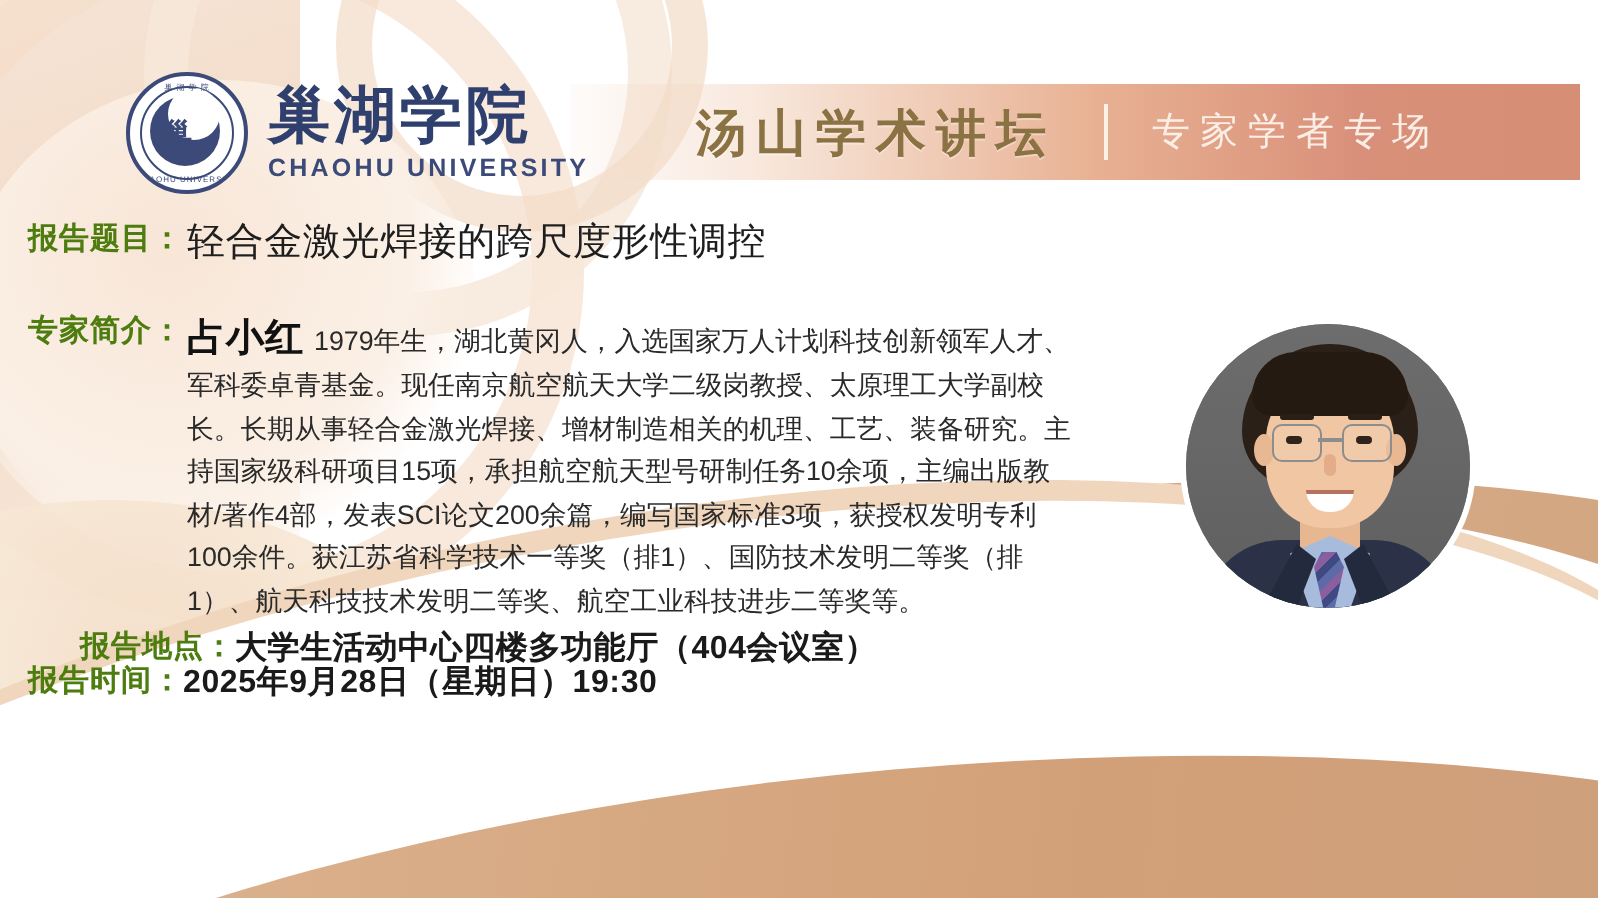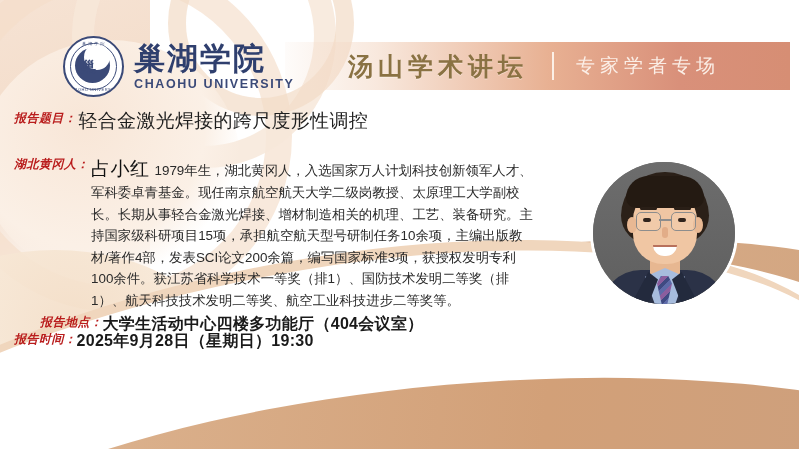--- a/index.html
+++ b/index.html
@@ -110,33 +110,33 @@
   .logo-txt{margin-left:10px;}
   .logo-cn{
     color:#2f3f6e;font-size:31px;font-weight:bold;letter-spacing:2px;line-height:1.05;
     font-family:"DejaVu Serif","Liberation Serif",serif;
   }
   .logo-en{
     color:#3b4a78;font-size:12.5px;font-weight:bold;letter-spacing:1.6px;margin-top:2px;
   }
 
   
-  .label{color:#b91c1c;font-size:12px;font-weight:bold;letter-spacing:.5px;font-style:italic;}
+  .label{color:#4d7c0f;font-size:15px;font-weight:bold;letter-spacing:.5px;}
   .row{position:absolute;display:flex;align-items:flex-start;}
 
   #row-title{left:14px;top:110px;}
   #row-title .val{
     color:#1e1e1e;font-size:19px;font-weight:normal;letter-spacing:.3px;margin-left:2px;
     position:relative;top:-2px;
   }
 
   #row-bio{left:14px;top:156px;width:540px;}
   #bio-body{margin-left:2px;width:442px;}
   .bio-name{
-    color:#111111;font-size:19px;font-weight:normal;letter-spacing:.5px;margin-right:5px;
+    color:#111111;font-size:19px;font-weight:bold;letter-spacing:.5px;margin-right:5px;
   }
   .bio-text{
     color:#2a2a2a;font-size:13.4px;line-height:21.5px;text-align:justify;
   }
 
   #row-time{left:14px;top:295px;margin-top:36px;}
   #row-place{left:14px;top:314px;margin-left:26px;}
   #row-host{left:14px;top:367px;}
   .info-val{color:#1a1a1a;font-size:16px;font-weight:bold;letter-spacing:.3px;}
 
@@ -290,21 +290,21 @@
     <div class="p-lapel-r"></div>
     <div class="p-tie"></div>
   </div>
 
   <div class="row" id="row-title">
     <span class="label">报告题目：</span>
     <span class="val">轻合金激光焊接的跨尺度形性调控</span>
   </div>
 
   <div class="row" id="row-bio">
-    <span class="label">湖北黄冈人：</span>
+    <span class="label">专家简介：</span>
     <div id="bio-body">
       <span class="bio-name">占小红</span><span class="bio-text">1979年生，湖北黄冈人，入选国家万人计划科技创新领军人才、军科委卓青基金。现任南京航空航天大学二级岗教授、太原理工大学副校长。长期从事轻合金激光焊接、增材制造相关的机理、工艺、装备研究。主持国家级科研项目15项，承担航空航天型号研制任务10余项，主编出版教材/著作4部，发表SCI论文200余篇，编写国家标准3项，获授权发明专利100余件。获江苏省科学技术一等奖（排1）、国防技术发明二等奖（排1）、航天科技技术发明二等奖、航空工业科技进步二等奖等。</span>
     </div>
   </div>
 
   <div class="row" id="row-time">
     <span class="label">报告时间：</span>
     <span class="info-val">2025年9月28日（星期日）19:30</span>
   </div>
 

